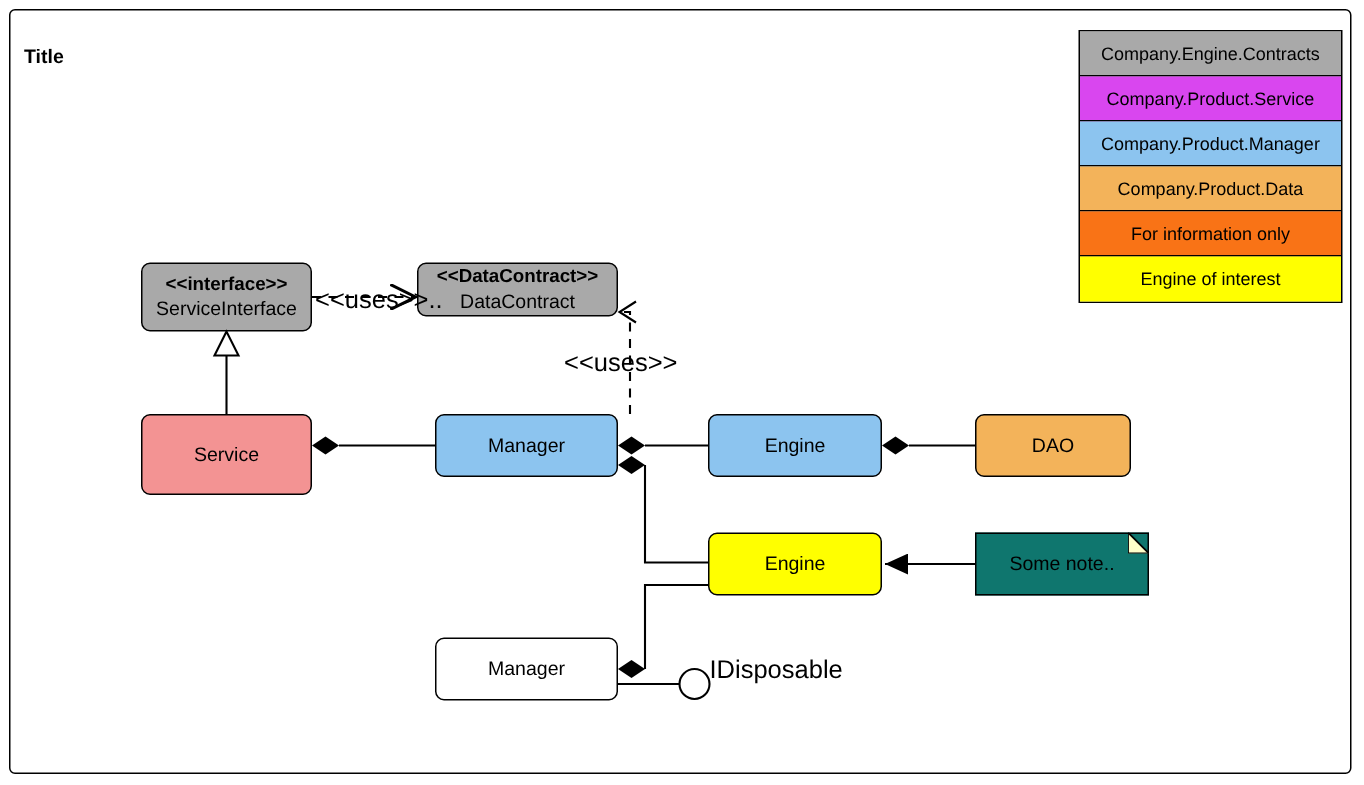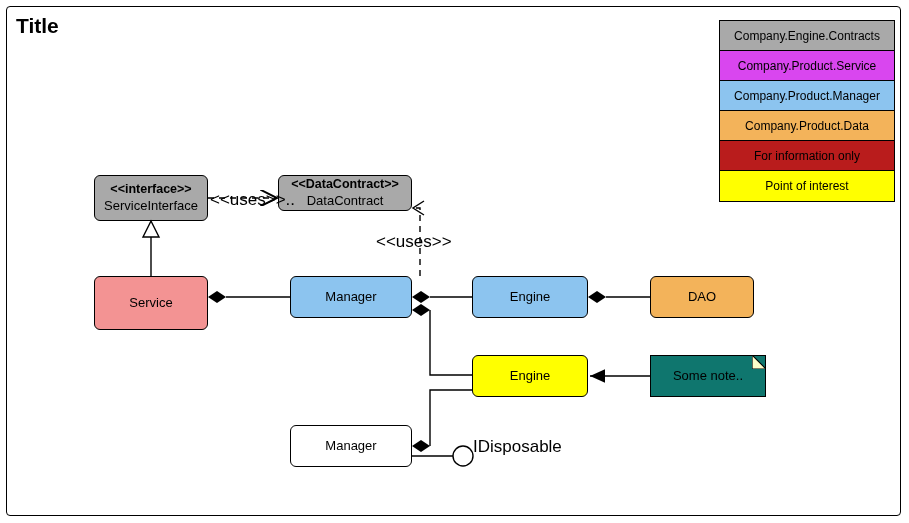--- a/index.html
+++ b/index.html
@@ -16,22 +16,22 @@
     top: 6px;
     width: 895px;
     height: 510px;
     border: 1.5px solid #000;
     border-radius: 4px;
     box-sizing: border-box;
   }
   .title {
     position: absolute;
     left: 16px;
-    top: 14px;
-    font-size: 21px;
+    top: 30px;
+    font-size: 13px;
     font-weight: bold;
   }
   .node {
     position: absolute;
     border: 1.5px solid #000;
     border-radius: 6px;
     box-sizing: border-box;
     display: flex;
     flex-direction: column;
     align-items: center;
@@ -85,25 +85,25 @@
     </div>
   <div class="legend-row" style="background:#d946ef;">
       <span>Company.Product.Service</span>
     </div>
   <div class="legend-row" style="background:#8cc4ef;">
       <span>Company.Product.Manager</span>
     </div>
   <div class="legend-row" style="background:#f3b35a;">
       <span>Company.Product.Data</span>
     </div>
-  <div class="legend-row" style="background:#b91c1c;">
+  <div class="legend-row" style="background:#f97316;">
       <span>For information only</span>
     </div>
   <div class="legend-row" style="background:#ffff00;">
-      <span>Point of interest</span>
+      <span>Engine of interest</span>
     </div>
 </div>
 
 <div class="node" style="left:94px; top:175px; width:114px; height:46px;background:#a9a9a9;">
   <span class="stereo">&lt;&lt;interface&gt;&gt;</span>
   <span>ServiceInterface</span>
 </div>
 
 <div class="node" style="left:278px; top:175px; width:134px; height:36px;background:#a9a9a9;">
   <span class="stereo">&lt;&lt;DataContract&gt;&gt;</span>

